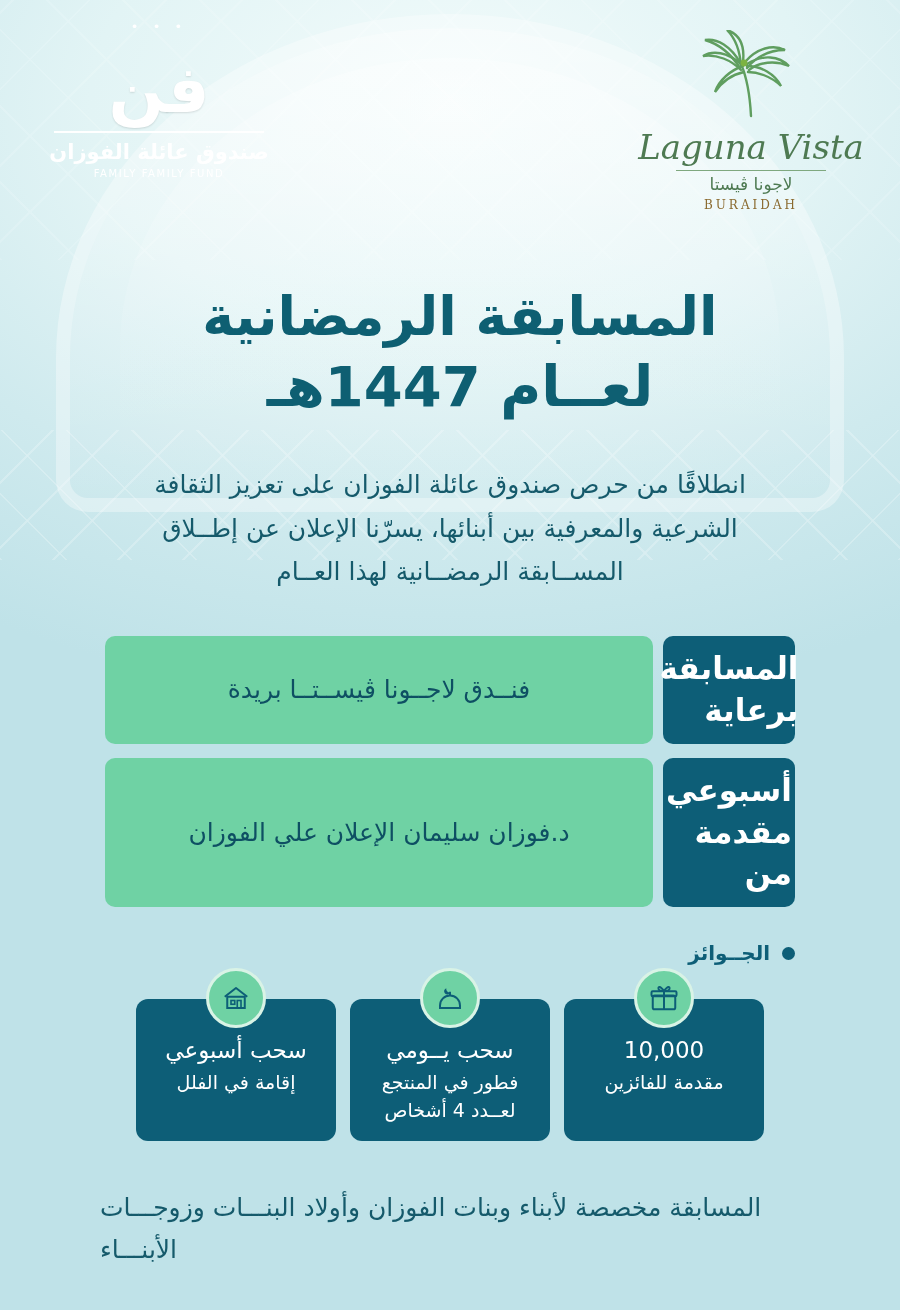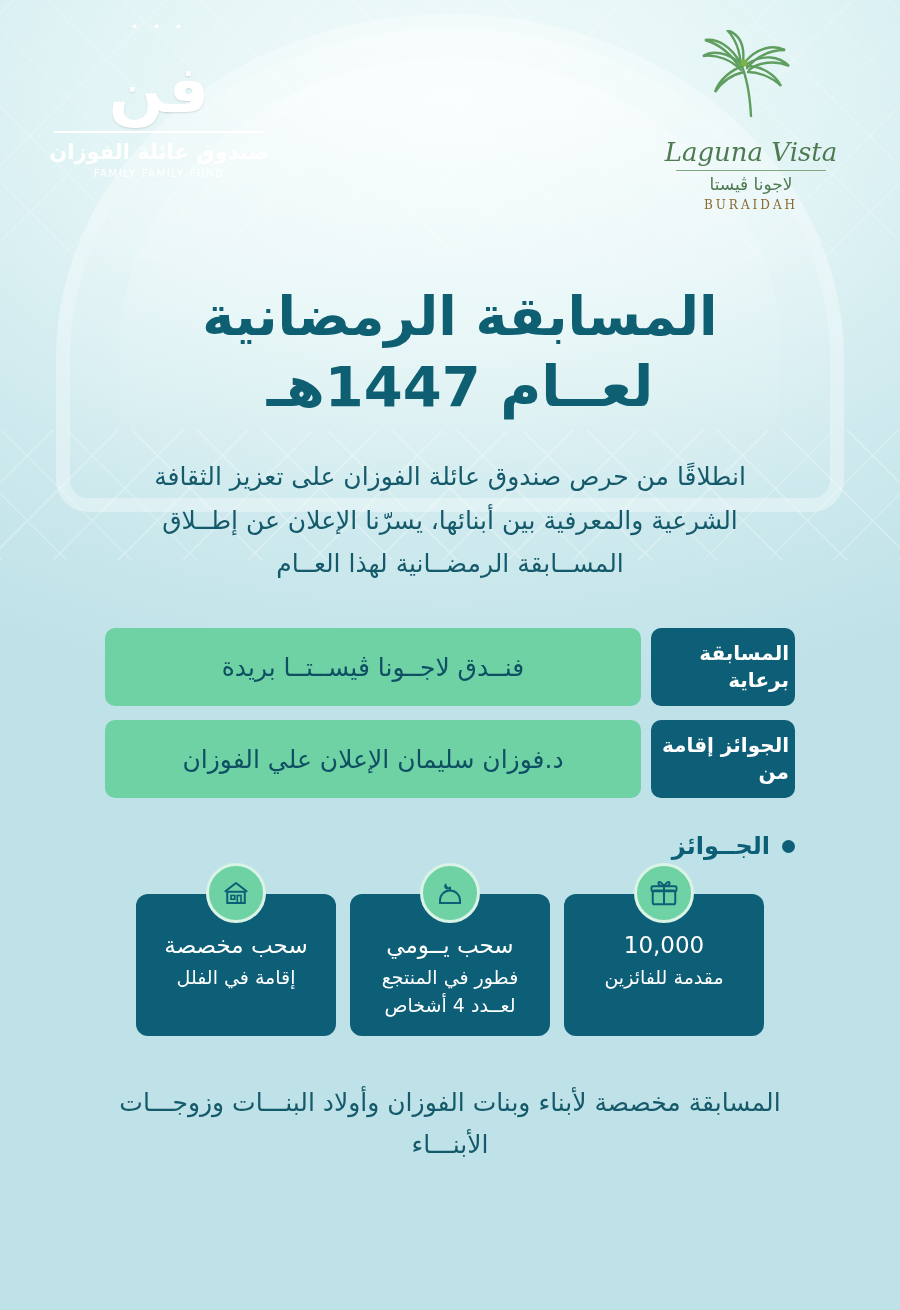--- a/index.html
+++ b/index.html
@@ -96,23 +96,23 @@
   }
   .fund-en {
     color: #ffffff; font-size: 10px; letter-spacing: 1.6px; margin-top: 4px;
   }
 
   .vista-logo { text-align: center; width: 230px; padding-top: 6px; }
   .palm { line-height: 0; }
   .vista-name {
     font-family: "DejaVu Serif", "Liberation Serif", serif;
     font-style: italic;
-    font-size: 26px;
+    font-size: 34px;
     color: #4e7a52;
-    margin-top: 12px;
+    margin-top: 2px;
   }
   .vista-rule { width: 150px; height: 1px; background: #7fa87f; margin: 3px auto; }
   .vista-ar { font-size: 17px; color: #4e7a52; letter-spacing: 2px; }
   .vista-city {
     font-family: "DejaVu Serif", "Liberation Serif", serif;
     font-size: 12px; color: #8a6a2f; letter-spacing: 3px; margin-top: 4px;
   }
 
   
   .title-wrap {
@@ -128,21 +128,21 @@
     font-weight: bold;
     line-height: 1.28;
     letter-spacing: 0px;
   }
   .title-line.two { font-size: 56px; }
 
   
   .intro {
     position: relative;
     z-index: 5;
-    margin: 32px auto 0 auto;
+    margin: 40px auto 0 auto;
     width: 680px;
     text-align: center;
     color: #155a6b;
     font-size: 25px;
     line-height: 1.75;
   }
 
   
   .rows {
     position: relative;
@@ -150,29 +150,29 @@
     margin: 42px auto 0 auto;
     width: 690px;
   }
   .row {
     display: flex;
     align-items: stretch;
     gap: 10px;
     margin-bottom: 14px;
   }
   .row-label {
-    width: 144px;
+    width: 132px;
     background: #0d5e77;
     color: #ffffff;
     border-radius: 10px;
     display: flex;
     flex-direction: column;
     align-items: center;
     justify-content: center;
-    font-size: 20px;
+    font-size: 31px;
     font-weight: bold;
     line-height: 1.35;
     padding: 12px 6px;
   }
   .row-value {
     flex: 1;
     background: #6fd2a4;
     color: #0e4f63;
     border-radius: 10px;
     display: flex;
@@ -187,21 +187,21 @@
   .prizes-head {
     position: relative;
     z-index: 5;
     width: 690px;
     margin: 34px auto 0 auto;
     display: flex;
     align-items: center;
     justify-content: flex-start;
     gap: 12px;
     color: #0d5e77;
-    font-size: 24px;
+    font-size: 20px;
     font-weight: bold;
   }
   .bullet-dot {
     width: 13px; height: 13px; border-radius: 50%;
     background: #0d5e77; display: inline-block;
   }
 
   
   .cards {
     position: relative;
@@ -237,21 +237,21 @@
     display: flex; align-items: center; justify-content: center;
     color: #0d5e77;
   }
 
   
   .footer-note {
     position: relative;
     z-index: 5;
     width: 700px;
     margin: 46px auto 0 auto;
-    text-align: center;
+    text-align: left;
     color: #155a6b;
     font-size: 25px;
     line-height: 1.7;
   }
 </style>
 </head>
 <body>
 
 <div class="poster">
 
@@ -299,21 +299,21 @@
   </div>
 
   <div class="intro">انطلاقًا من حرص صندوق عائلة الفوزان على تعزيز الثقافة الشرعية والمعرفية بين أبنائها، يسرّنا الإعلان عن إطــلاق المســابقة الرمضــانية لهذا العــام</div>
 
   <div class="rows">
     <div class="row">
       <div class="row-label">المسابقة برعاية</div>
       <div class="row-value">فنــدق لاجــونا ڤيســتــا  بريدة</div>
     </div>
     <div class="row">
-      <div class="row-label">الجوائز إقامة من</div>
+      <div class="row-label">أسبوعي مقدمة من</div>
       <div class="row-value">د.فوزان سليمان الإعلان علي الفوزان</div>
     </div>
   </div>
 
   <div class="prizes-head">
     <span class="bullet-dot"></span>
     <span>الجــوائز</span>
   </div>
 
   <div class="cards">
@@ -346,20 +346,20 @@
 
     <div class="card">
       <div class="card-icon">
         <svg width="30" height="30" viewBox="0 0 24 24" aria-hidden="true">
           <path d="M3 11L12 4l9 7" fill="none" stroke="#0d5e77" stroke-width="1.6" stroke-linejoin="round"></path>
           <rect x="5" y="11" width="14" height="9" fill="none" stroke="#0d5e77" stroke-width="1.6"></rect>
           <rect x="8" y="14" width="3" height="3" fill="none" stroke="#0d5e77" stroke-width="1.3"></rect>
           <rect x="13" y="14" width="3" height="6" fill="none" stroke="#0d5e77" stroke-width="1.3"></rect>
         </svg>
       </div>
-      <div class="big">سحب مخصصة</div>
+      <div class="big">سحب أسبوعي</div>
       <div>إقامة في الفلل</div>
     </div>
   </div>
 
   <div class="footer-note">المسابقة مخصصة لأبناء وبنات الفوزان وأولاد البنـــات وزوجـــات الأبنـــاء</div>
 
 </div>
 
 </body></html>

